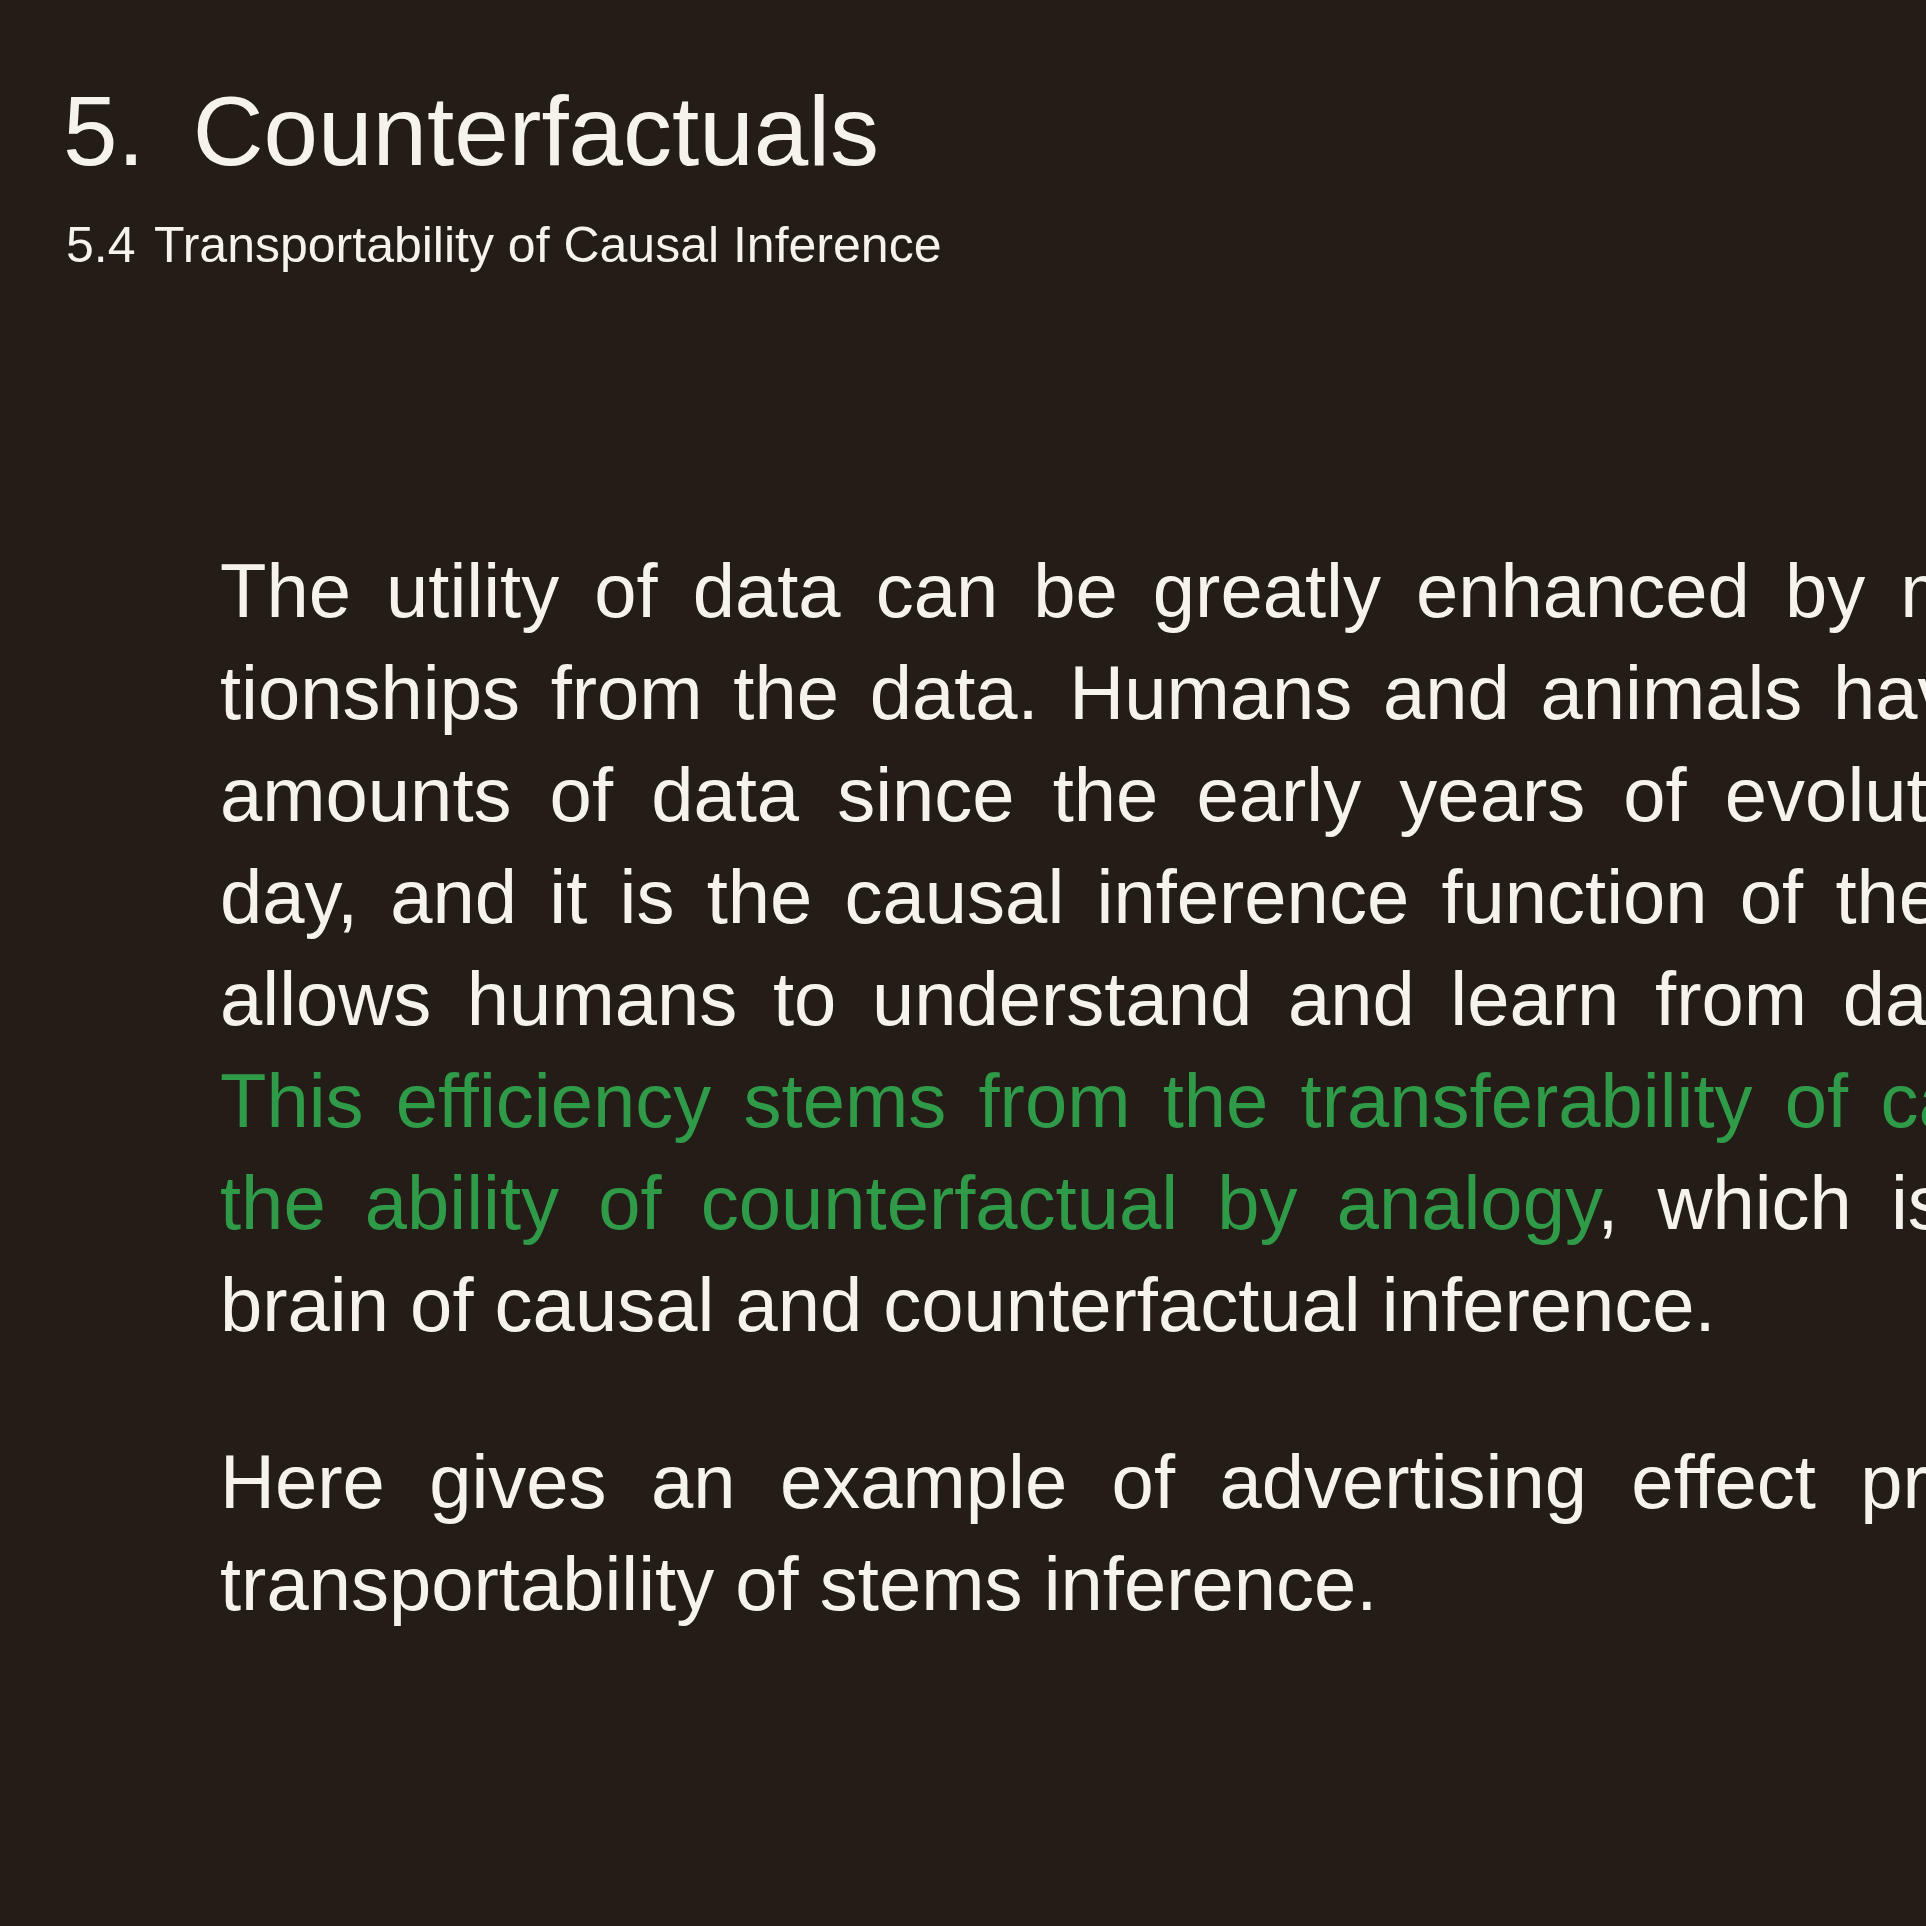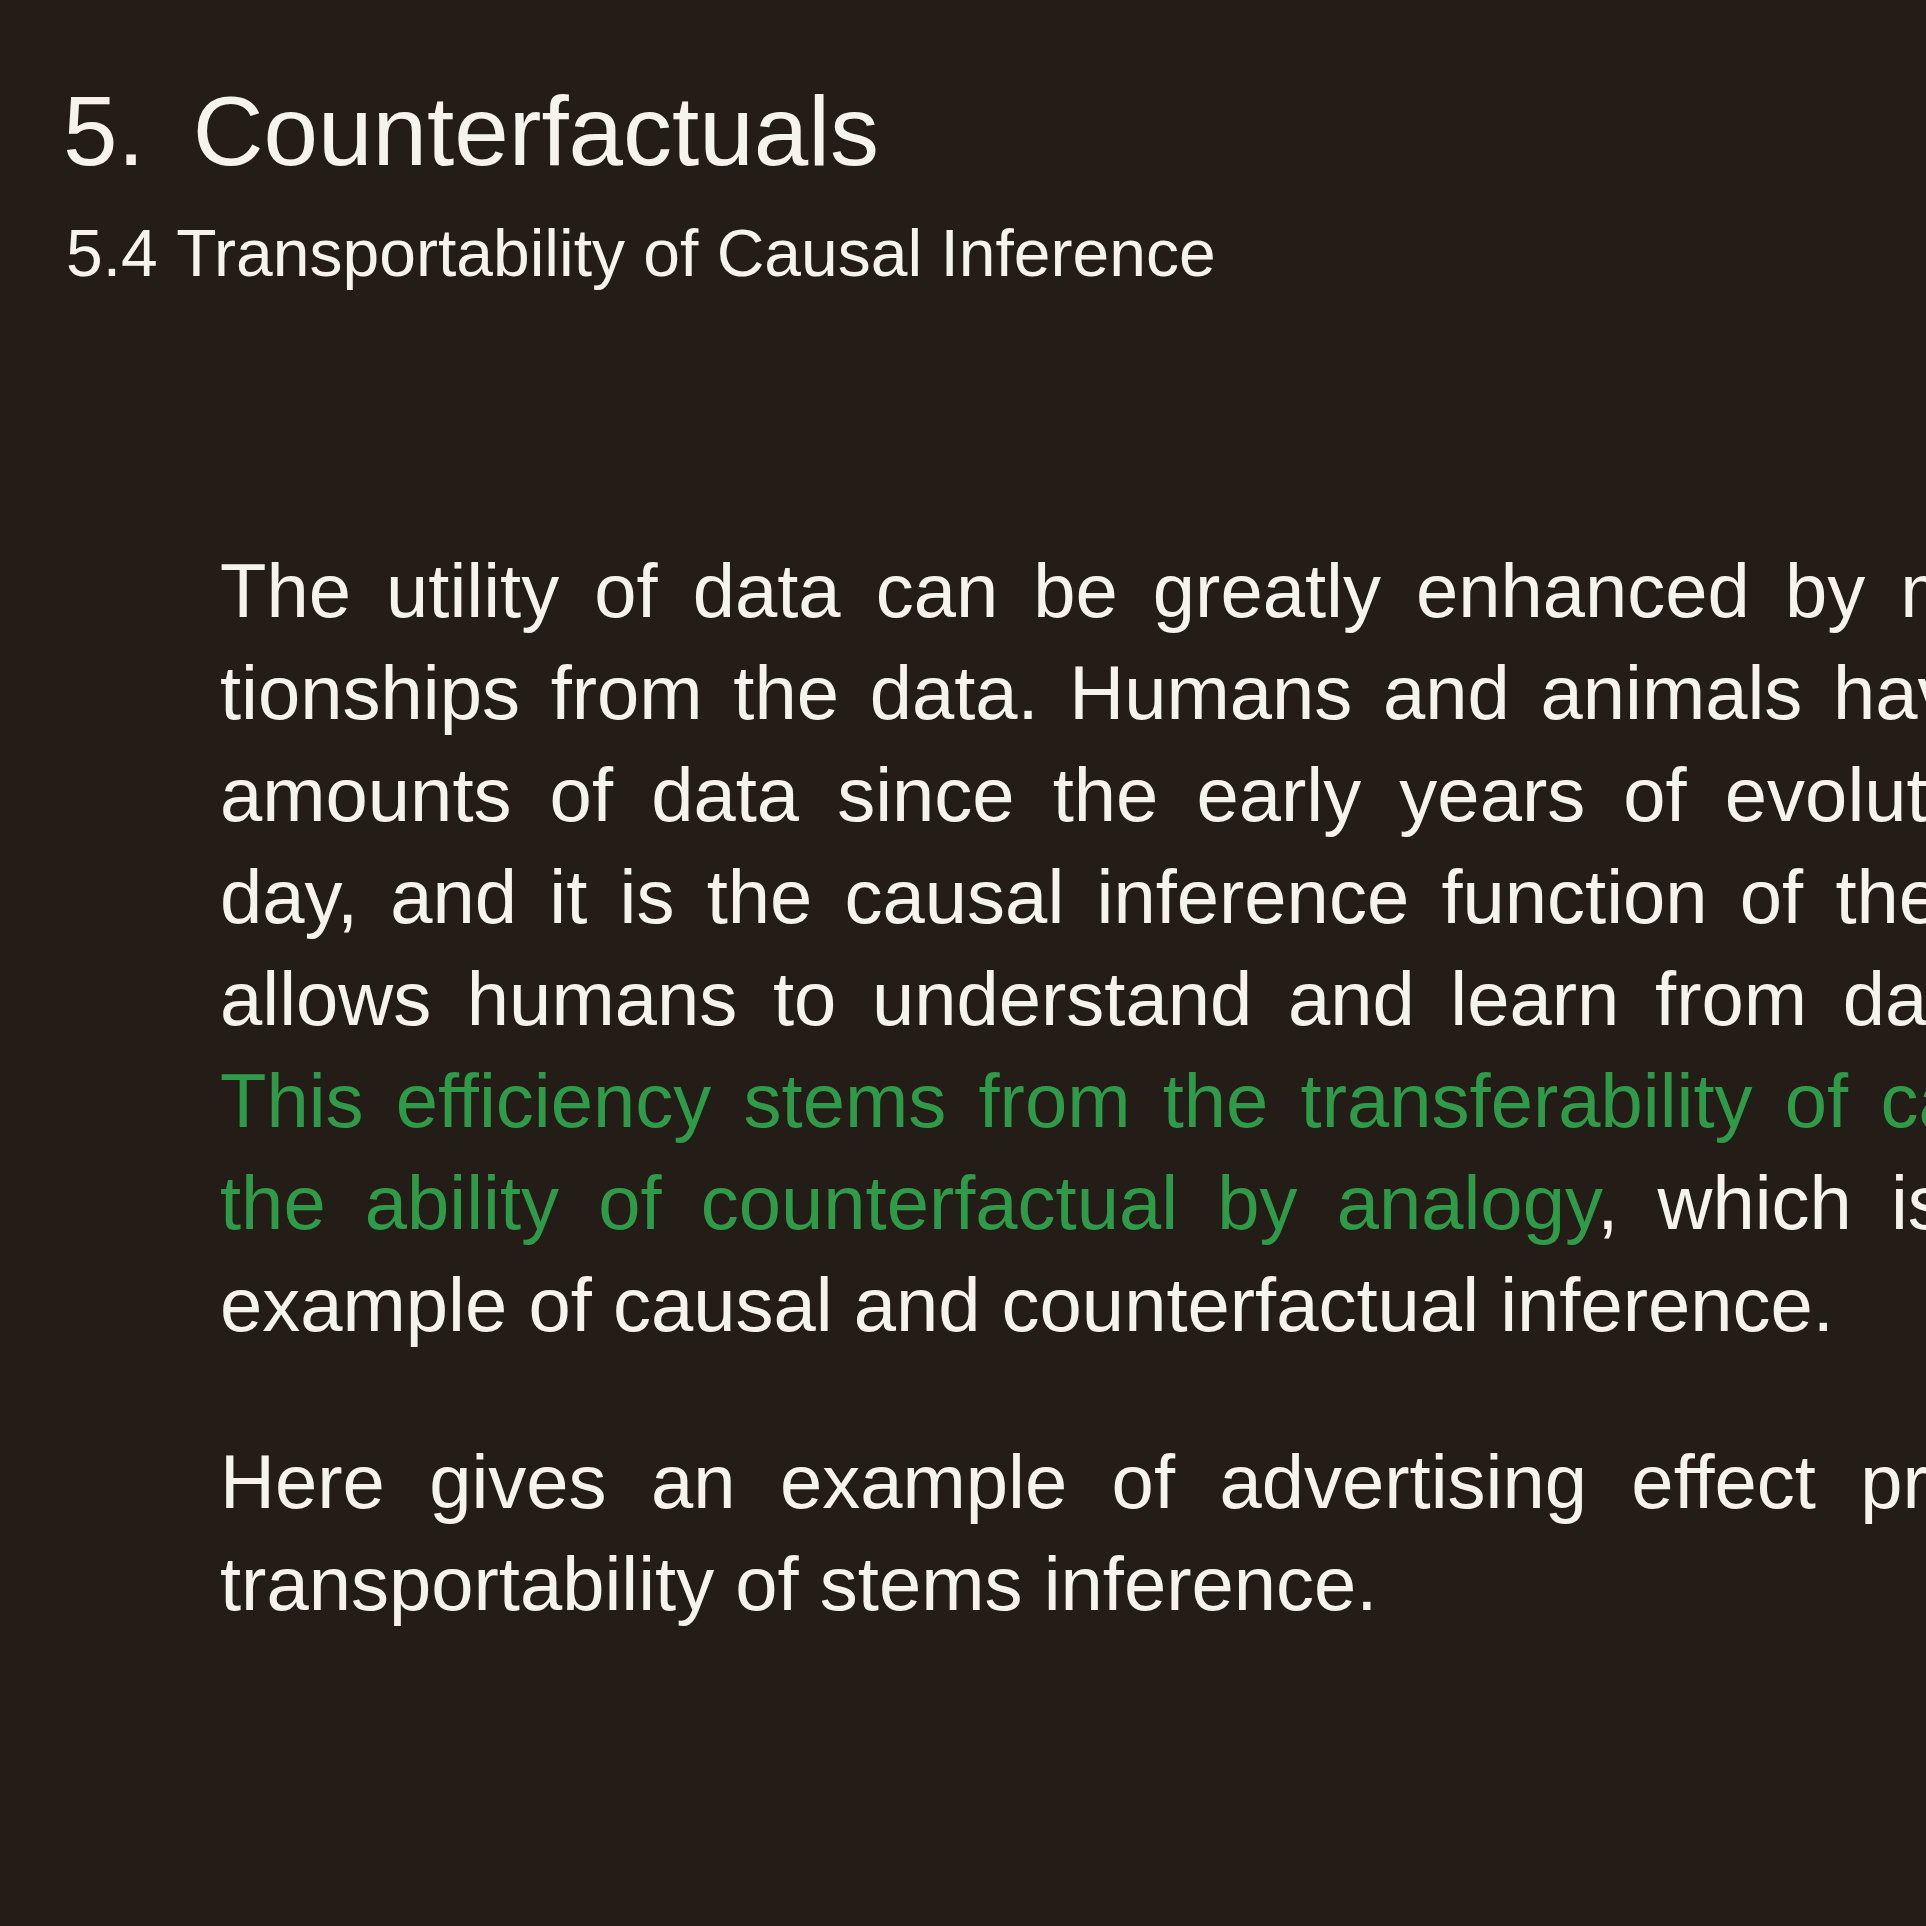--- a/index.html
+++ b/index.html
@@ -8,21 +8,21 @@
     --wm:#ccc5bb; --qrbg:#fdfdfd; --qrfg:#161008;
   }
   html,body{margin:0;padding:0;}
   body{
     width:2778px;height:2084px;position:relative;overflow:hidden;
     background:var(--bg);color:var(--fg);
     font-family:"Liberation Sans","DejaVu Sans",sans-serif;
   }
   .frametitle{position:absolute;left:63px;top:82px;font-size:98px;line-height:1;white-space:nowrap;}
   .frametitle .num{margin-right:48px;}
-  .framesubtitle{position:absolute;left:66px;top:220px;font-size:66px;line-height:1;white-space:nowrap;}
+  .framesubtitle{position:absolute;left:66px;top:220px;font-size:50px;line-height:1;white-space:nowrap;}
   .framesubtitle .num{margin-right:18.5px;}
 
   .body-text{position:absolute;left:220px;top:540px;width:2346px;
     font-size:76px;line-height:102px;}
   .para + .para{margin-top:75px;}
   .bline{text-align:left;}
   .bline.just{text-align:justify;text-align-last:justify;}
   .green{color:var(--green);}
 </style>
 </head>
@@ -37,20 +37,20 @@
 
 <div class="body-text">
     <div class="para">
       <div class="bline just"><span>The utility of data can be greatly enhanced by mining causal rela-</span></div>
       <div class="bline just"><span>tionships from the data. Humans and animals have received similar</span></div>
       <div class="bline just"><span>amounts of data since the early years of evolution to the present</span></div>
       <div class="bline just"><span>day, and it is the causal inference function of the human brain that</span></div>
       <div class="bline just"><span>allows humans to understand and learn from data more efficiently.</span></div>
       <div class="bline just"><span class="green">This efficiency stems from the transferability of causal inference, or</span></div>
       <div class="bline just"><span class="green">the ability of counterfactual by analogy</span><span>, which is a natural conse-</span></div>
-      <div class="bline"><span>example of causal and counterfactual inference.</span></div>
+      <div class="bline"><span>brain of causal and counterfactual inference.</span></div>
     </div>
     <div class="para">
       <div class="bline just"><span>Here gives an example of advertising effect prediction using the</span></div>
       <div class="bline"><span>transportability of stems inference.</span></div>
     </div>
   </div>
 
 
 </body></html>

